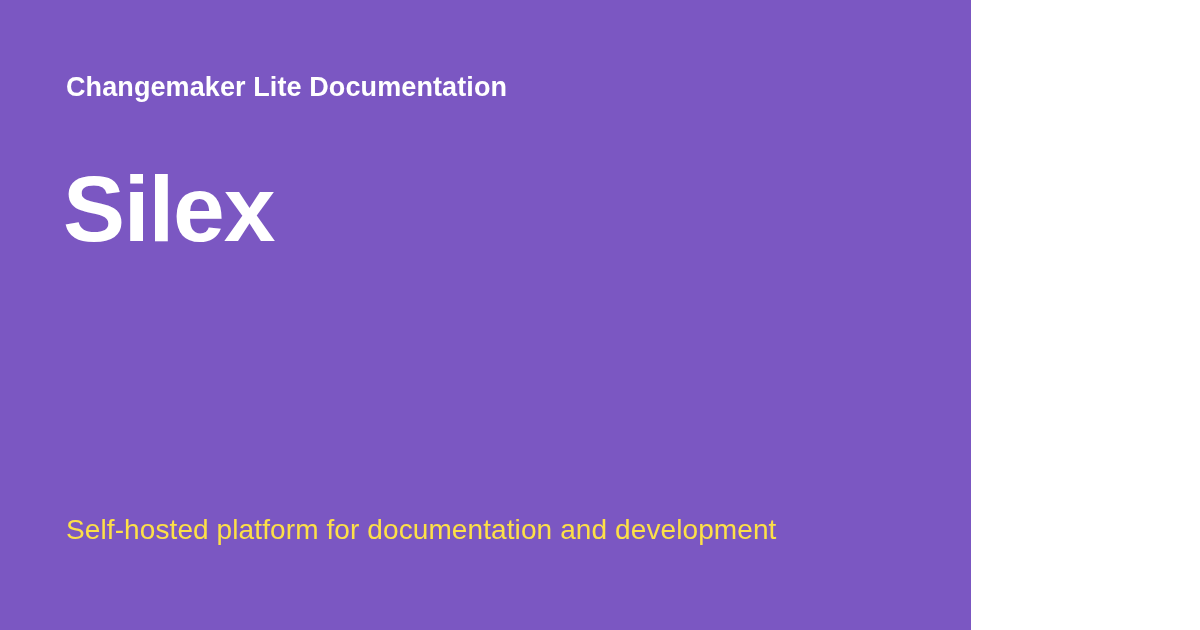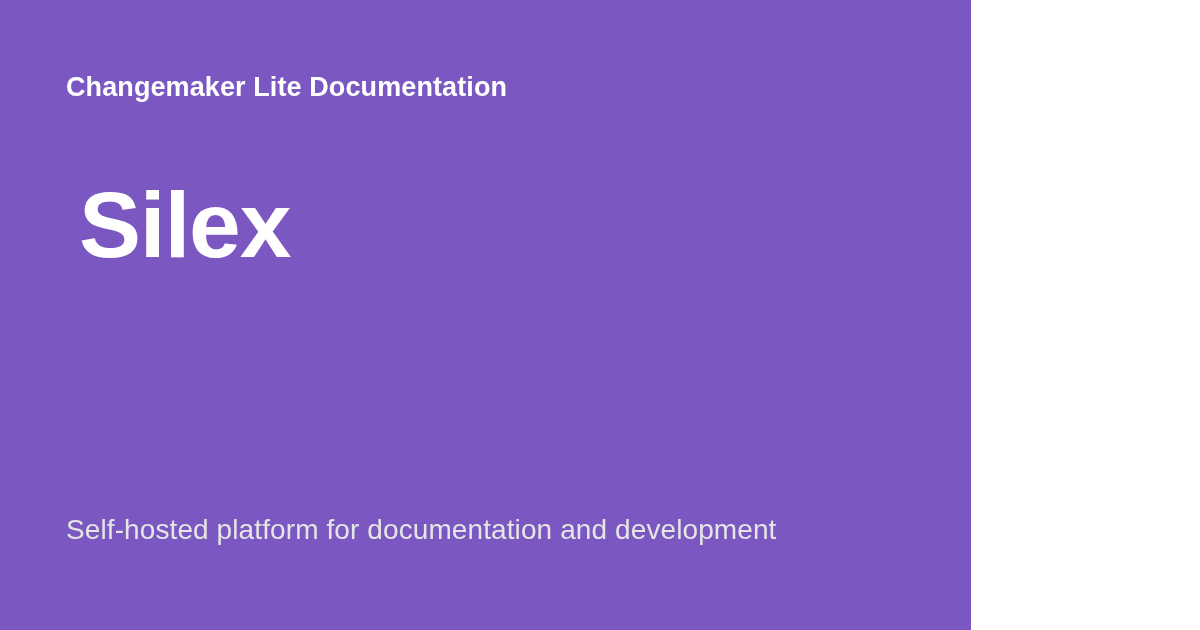--- a/index.html
+++ b/index.html
@@ -34,39 +34,39 @@
     font-weight: 700;
     letter-spacing: 0.1px;
     color: #ffffff;
     white-space: nowrap;
   }
 
   .title {
     position: absolute;
     left: 63px;
     top: 157px;
-    margin: 16px;
+    margin: 0;
     font-size: 93px;
     line-height: 104px;
     font-weight: 700;
     letter-spacing: -1.2px;
     color: #ffffff;
     white-space: nowrap;
   }
 
   .subtitle {
     position: absolute;
     left: 66px;
     top: 512px;
     margin: 0;
     font-size: 28px;
     line-height: 36px;
     font-weight: 400;
     letter-spacing: 0.1px;
-    color: #e5e5e5;
+    color: #fde047;
     white-space: nowrap;
   }
 
   
   .logo {
     position: absolute;
     left: 985px;
     top: 62px;
     width: 118px;
     height: 126px;

